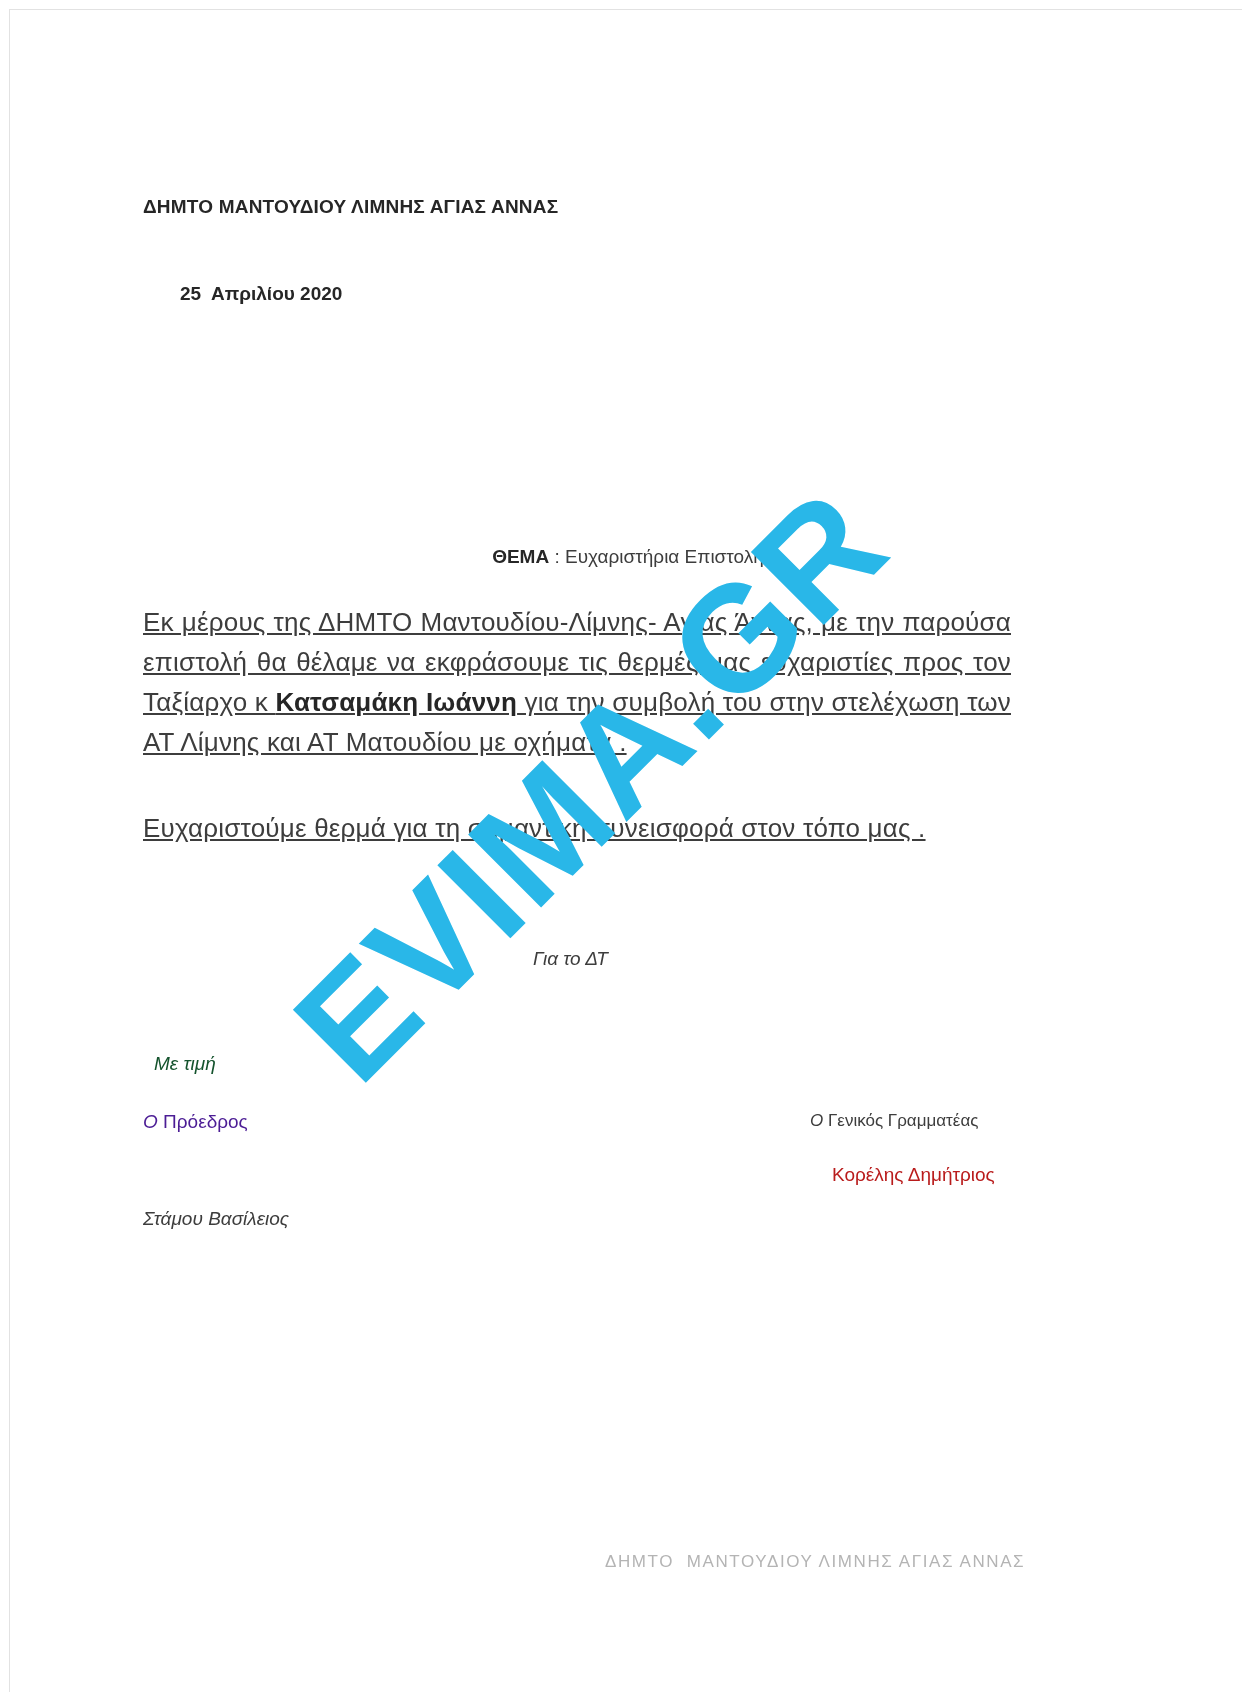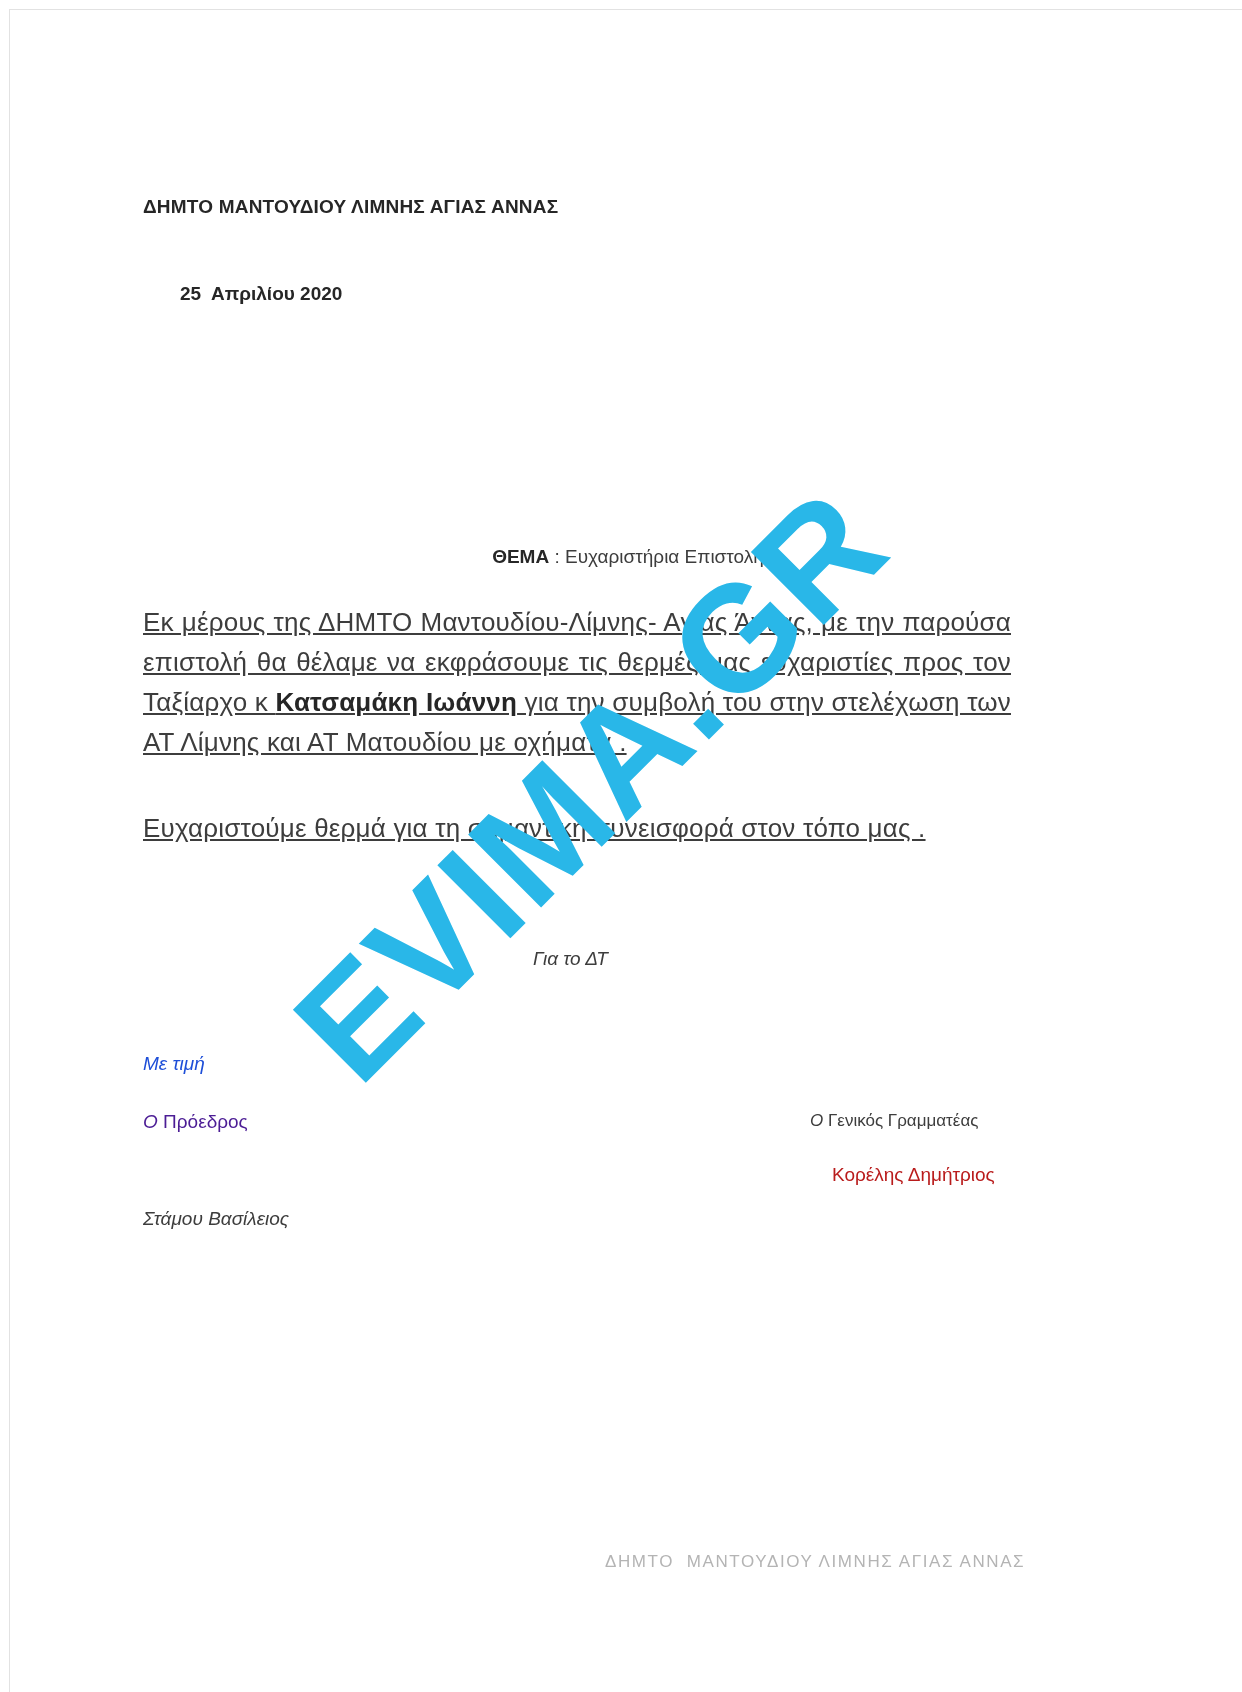--- a/index.html
+++ b/index.html
@@ -70,25 +70,25 @@
   .body-block .p2 { margin-top: 46px; text-align: left; }
 
   .for-board {
     left: 533px;
     top: 948px;
     font-size: 19px;
     font-style: italic;
     color: #3d3d3d;
   }
   .regards {
-    left: 143px;
+    left: 154px;
     top: 1053px;
     font-size: 19px;
     font-style: italic;
-    color: #1d4ed8;
+    color: #14532d;
   }
   .sig-title-left {
     left: 143px;
     top: 1111px;
     font-size: 19px;
     color: #4c1d95;
   }
   .sig-title-right {
     left: 810px;
     top: 1111px;

